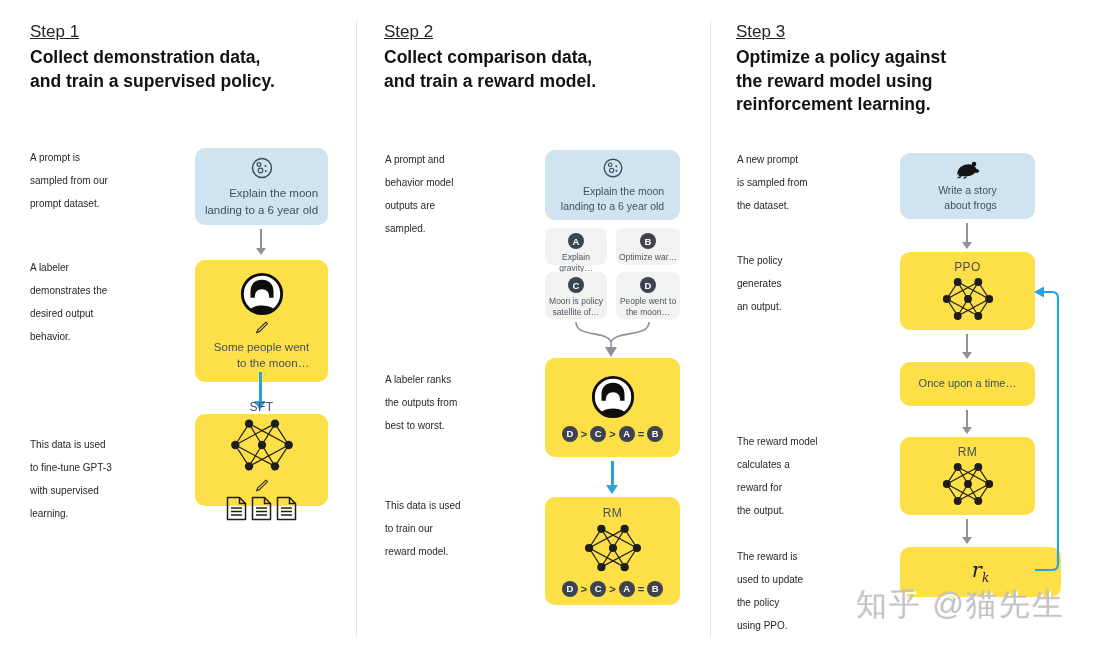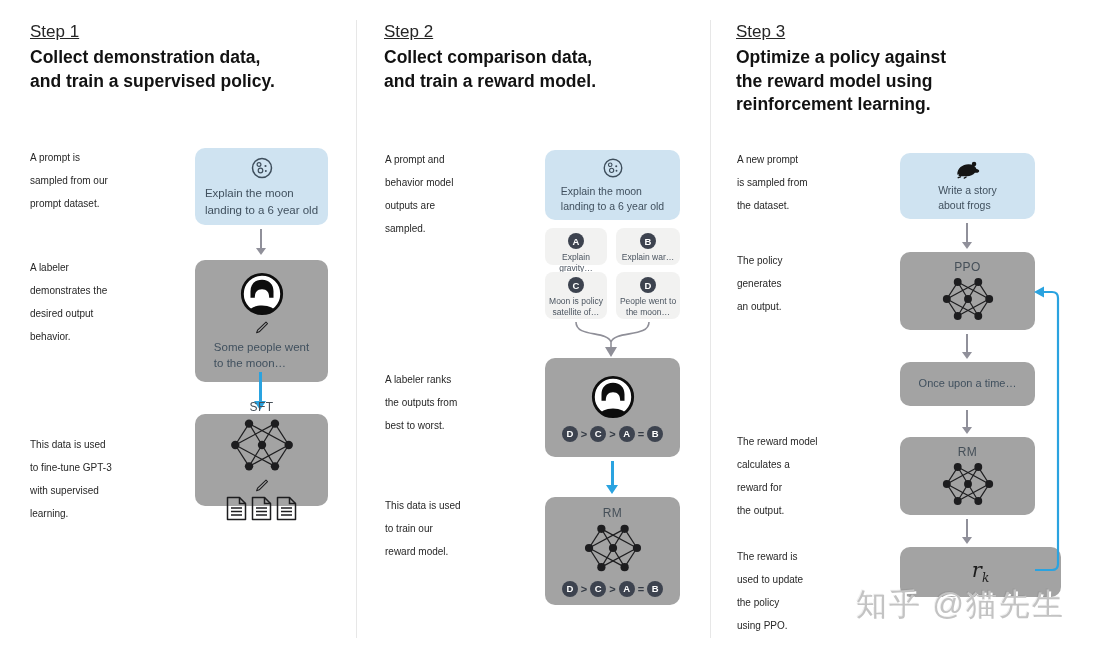--- a/index.html
+++ b/index.html
@@ -6,22 +6,22 @@
   .canvas{
     position:relative;width:1098px;height:646px;background:#ffffff;overflow:hidden;
     font-family:"Liberation Sans","DejaVu Sans",sans-serif;color:#1c1c1c;
   }
   .divider{position:absolute;top:20px;bottom:8px;width:1px;background:#e7e7e7;}
   .step-label{position:absolute;font-size:17px;color:#262626;text-decoration:underline;}
   .step-title{position:absolute;font-size:17.5px;line-height:23.5px;font-weight:bold;color:#121212;white-space:pre-line;margin:0;}
   .caption{position:absolute;font-size:10px;line-height:23px;color:#272727;white-space:pre-line;}
   .box{position:absolute;border-radius:10px;display:flex;flex-direction:column;align-items:center;justify-content:center;}
   .box.blue{background:#cfe3f1;}
-  .box.gray{background:#a3a3a3;}
-  .boxtext{font-size:11.5px;line-height:1.4;color:#40505e;text-align:left;white-space:pre-line;margin-top:4px;}
+  .box.gray{background:#fde047;}
+  .boxtext{font-size:11.5px;line-height:1.4;color:#40505e;text-align:right;white-space:pre-line;margin-top:4px;}
   .model-label{font-size:12px;color:#454f58;letter-spacing:.4px;}
   .card{position:absolute;background:#f2f2f1;border-radius:8px;display:flex;flex-direction:column;align-items:center;justify-content:flex-start;padding-top:5px;box-sizing:border-box;}
   .badge{width:16px;height:16px;border-radius:50%;background:#3d434f;color:#fff;font-size:9.5px;font-weight:bold;
          display:flex;align-items:center;justify-content:center;flex:none;}
   .cardtext{font-size:8.5px;line-height:1.3;color:#4b5560;text-align:center;white-space:pre-line;margin-top:3px;}
   .rank-row{display:flex;align-items:center;gap:3px;}
   .rank-row .op{font-size:11px;font-weight:bold;color:#333a44;}
   .arrow{position:absolute;display:flex;flex-direction:column;align-items:center;width:14px;}
   .arrow .shaft{width:1.8px;flex:1;background:var(--c);}
   .arrow .head{width:0;height:0;border-left:5px solid transparent;border-right:5px solid transparent;border-top:7px solid var(--c);}
@@ -186,21 +186,21 @@
     <div class="boxtext" style="font-size:10.5px">Explain the moon
 landing to a 6 year old</div>
   </div>
 
   <div class="card" style="left:545px;top:228px;width:62px;height:37px">
     <span class="badge">A</span>
     <div class="cardtext">Explain gravity…</div>
   </div>
   <div class="card" style="left:616px;top:228px;width:64px;height:37px">
     <span class="badge">B</span>
-    <div class="cardtext">Explain war…</div>
+    <div class="cardtext">Optimize war…</div>
   </div>
   <div class="card" style="left:545px;top:272px;width:62px;height:47px">
     <span class="badge">C</span>
     <div class="cardtext">Moon is policy
 satellite of…</div>
   </div>
   <div class="card" style="left:616px;top:272px;width:64px;height:47px">
     <span class="badge">D</span>
     <div class="cardtext">People went to
 the moon…</div>

